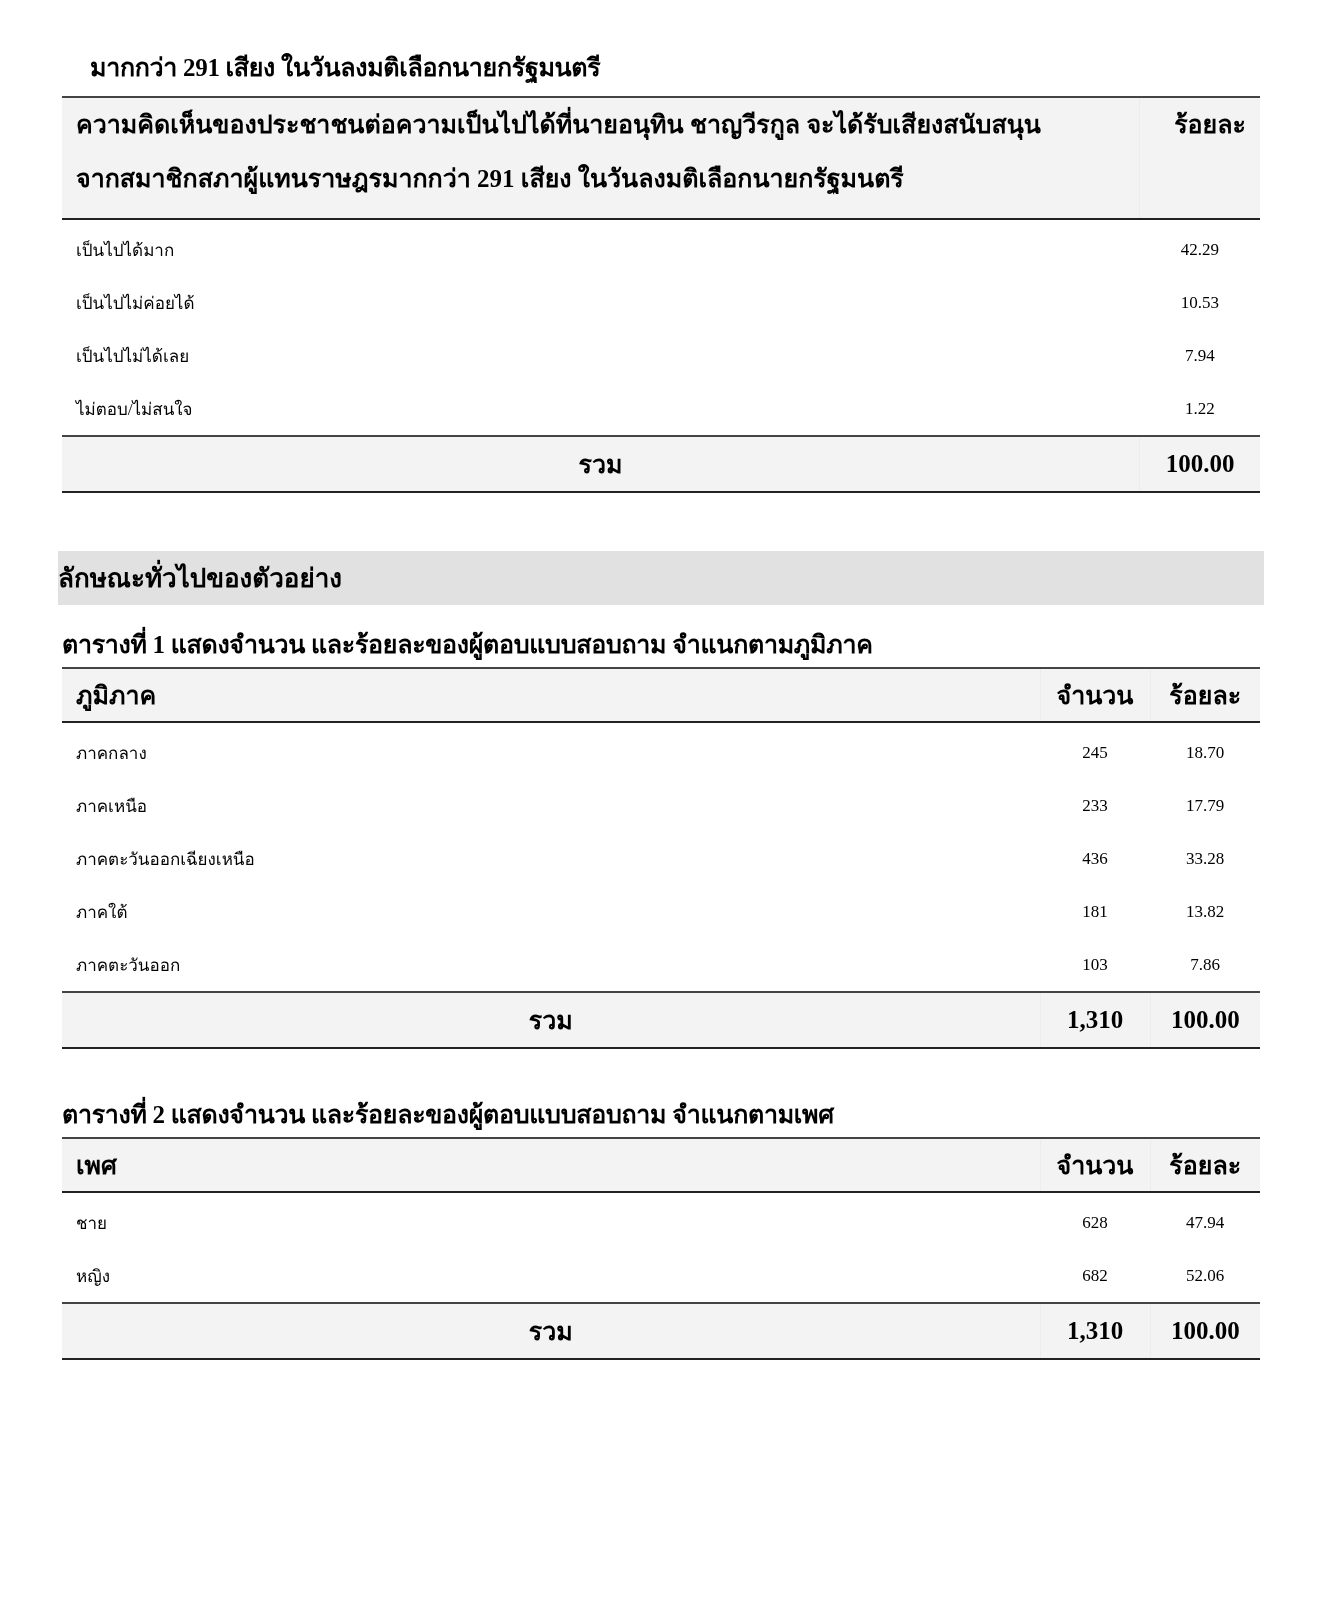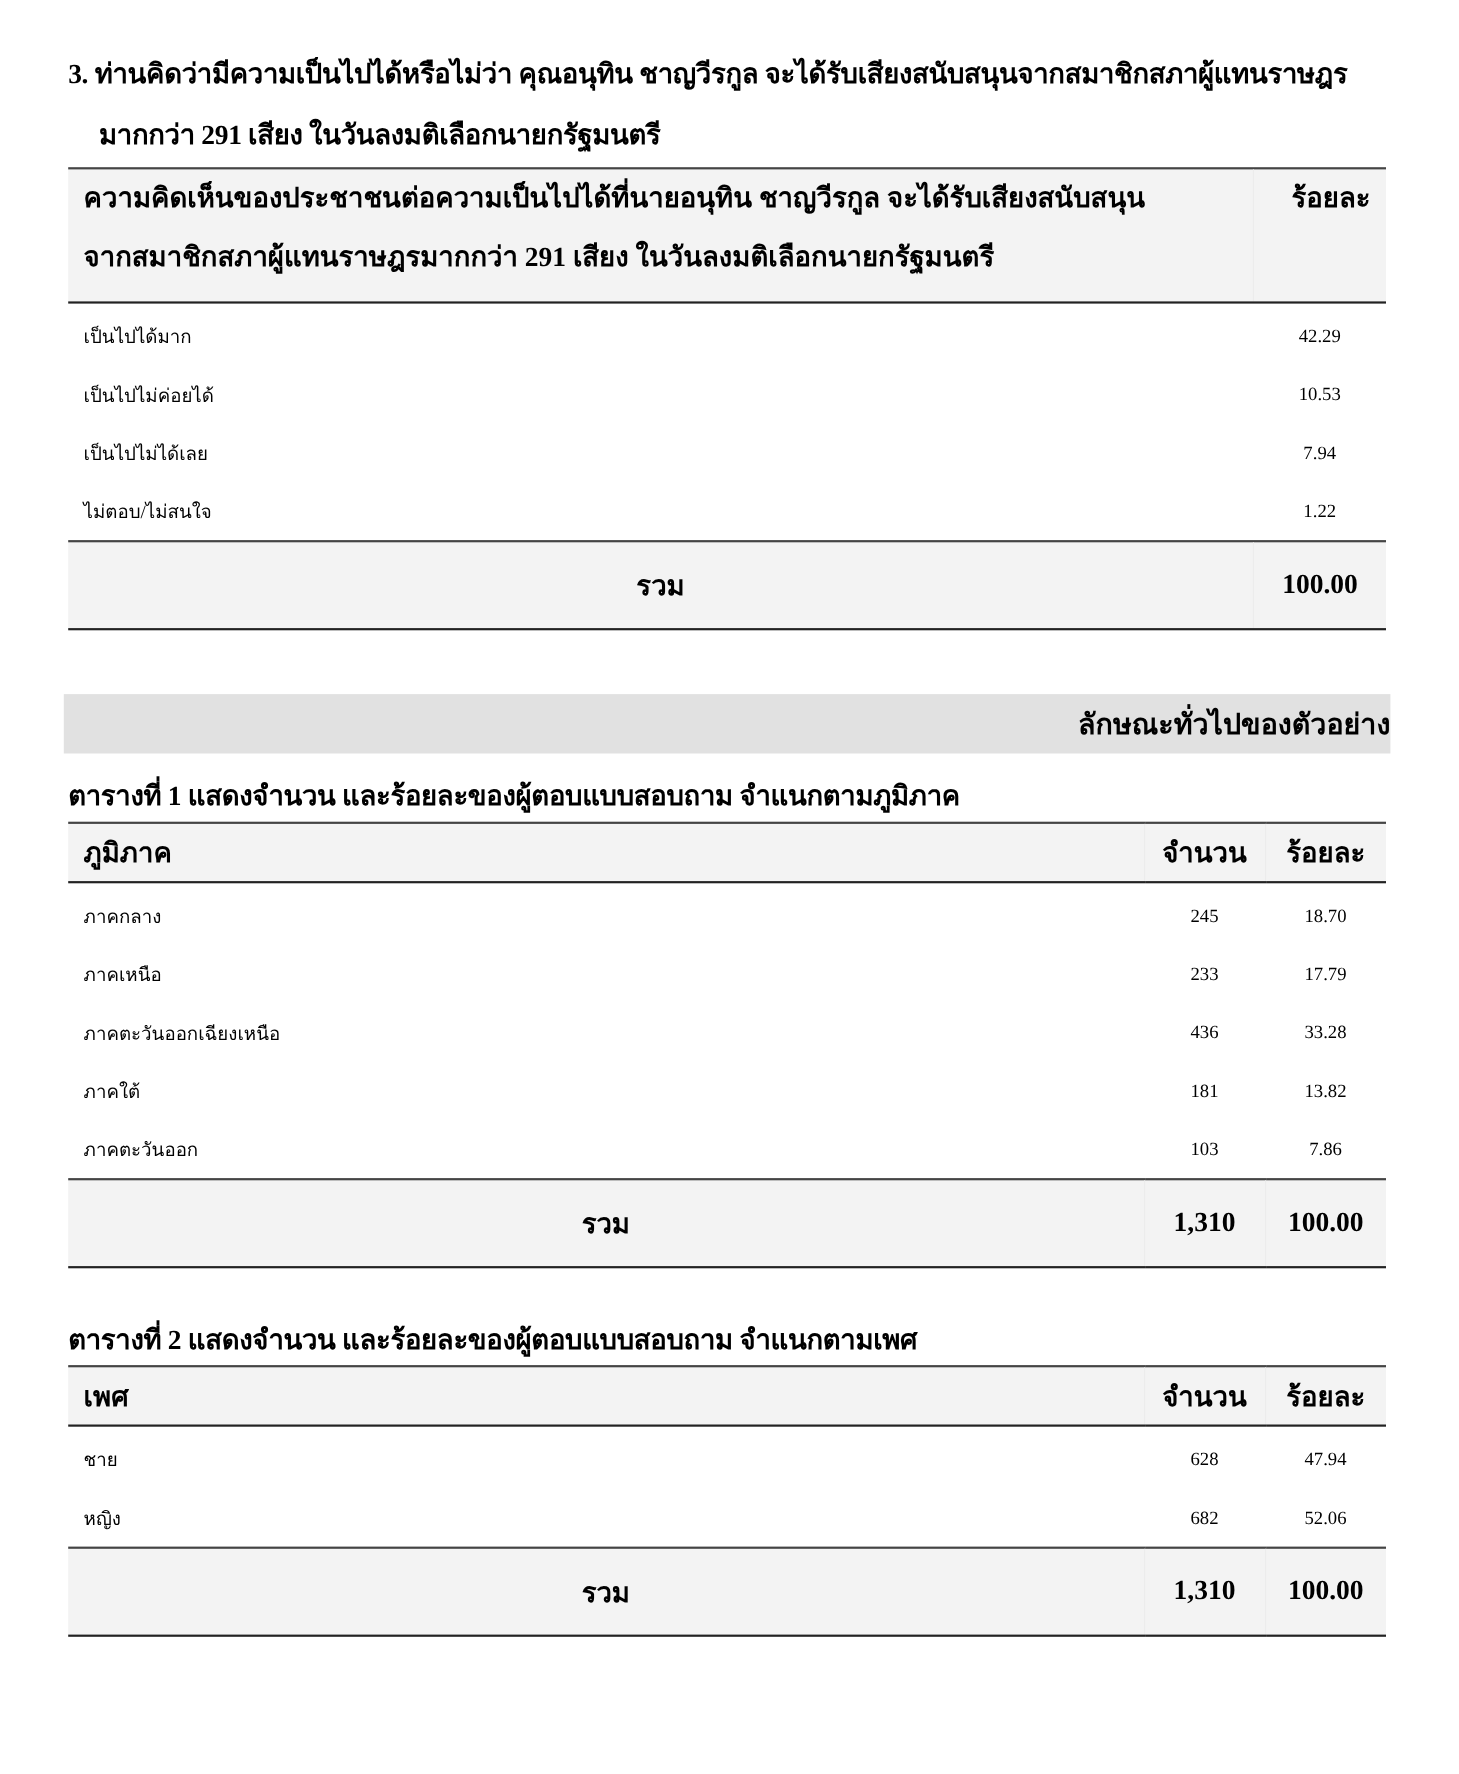--- a/index.html
+++ b/index.html
@@ -61,21 +61,21 @@
     }
     table.data tfoot tr {
       background: #f3f3f3;
     }
     table.data tfoot td {
       font-weight: bold;
       font-size: 25px;
       height: 54px;
       border-top: 2px solid #444;
       border-bottom: 2px solid #222;
-      padding: 12px 14px;
+      padding: 0 14px;
     }
     table.data tfoot td.total-label {
       text-align: center;
     }
     .col-sep {
       border-left: 1px solid #ececec;
     }
 
     
     #table-q3 thead th.opinion-head {
@@ -94,21 +94,21 @@
     #table-q3 tbody tr:first-child td {
       padding-top: 3px;
     }
 
     .section-banner {
       margin-top: 58px;
       margin-left: -4px;
       width: 1206px;
       height: 54px;
       background: #e1e1e1;
-      text-align: right;
+      text-align: left;
       font-weight: bold;
       font-size: 26px;
       line-height: 56px;
     }
     .table-title {
       font-weight: bold;
       font-size: 25px;
       margin: 18px 0 0 0;
       line-height: 44px;
       letter-spacing: -0.3px;
@@ -129,21 +129,20 @@
       padding-top: 3px;
     }
     #table-gender-title { margin-top: 44px; }
   </style>
 </head>
 <body>
 
 <div class="page">
 
   <p class="question">
-    <span>3. ท่านคิดว่ามีความเป็นไปได้หรือไม่ว่า คุณอนุทิน ชาญวีรกูล จะได้รับเสียงสนับสนุนจากสมาชิกสภาผู้แทนราษฎร</span>
     <span class="q-line2">มากกว่า 291 เสียง ในวันลงมติเลือกนายกรัฐมนตรี</span>
   </p>
 
   <table class="data" id="table-q3">
     <thead>
       <tr>
         <th class="opinion-head">
           <div>ความคิดเห็นของประชาชนต่อความเป็นไปได้ที่นายอนุทิน ชาญวีรกูล จะได้รับเสียงสนับสนุน</div>
           <div>จากสมาชิกสภาผู้แทนราษฎรมากกว่า 291 เสียง ในวันลงมติเลือกนายกรัฐมนตรี</div>
         </th>

